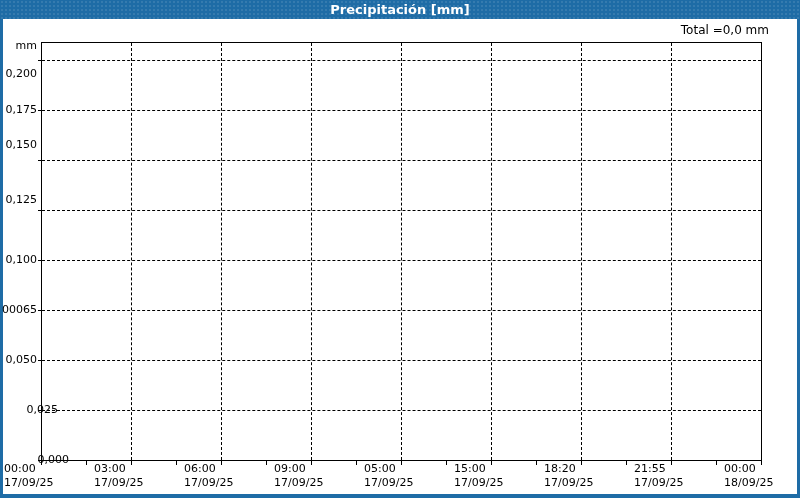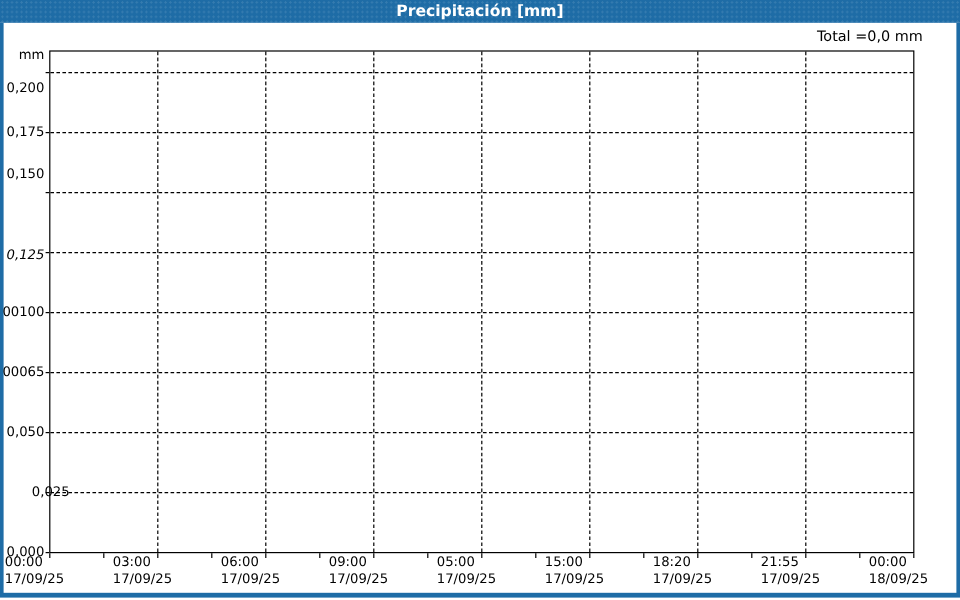--- a/index.html
+++ b/index.html
@@ -78,31 +78,31 @@
       <div class="hgrid" style="top: 67px;"></div>
       <div class="hgrid" style="top: 17px;"></div>
       <div class="vgrid" style="left: 89px;"></div>
       <div class="vgrid" style="left: 179px;"></div>
       <div class="vgrid" style="left: 269px;"></div>
       <div class="vgrid" style="left: 359px;"></div>
       <div class="vgrid" style="left: 449px;"></div>
       <div class="vgrid" style="left: 539px;"></div>
       <div class="vgrid" style="left: 629px;"></div>
     </div>
-<div class="ylab" style="top: 453px;">0,000</div>
+<div class="ylab" style="top: 453px; margin-left: 32px;">0,000</div>
     <div class="ytick" style="top: 460px;"></div>
     <div class="ylab" style="top: 403px; padding-left: 21px;">0,025</div>
     <div class="ytick" style="top: 410px;"></div>
     <div class="ylab" style="top: 353px;">0,050</div>
     <div class="ytick" style="top: 360px;"></div>
     <div class="ylab" style="top: 303px;">00065</div>
     <div class="ytick" style="top: 310px;"></div>
-    <div class="ylab" style="top: 253px;">00100</div>
+    <div class="ylab" style="top: 253px;">0,100</div>
     <div class="ytick" style="top: 260px;"></div>
-    <div class="ylab" style="top: 206px; font-style: italic;">0,125</div>
+    <div class="ylab" style="top: 193px;">0,125</div>
     <div class="ytick" style="top: 210px;"></div>
     <div class="ylab" style="top: 138px;">0,150</div>
     <div class="ytick" style="top: 160px;"></div>
     <div class="ylab" style="top: 103px;">0,175</div>
     <div class="ytick" style="top: 110px;"></div>
     <div class="ylab" style="top: 67px;">0,200</div>
     <div class="ytick" style="top: 60px;"></div>
     <div class="xlab" style="left: 4px; top: 462px;">00:00</div>
     <div class="xlab" style="left: 4px; top: 476px;">17/09/25</div>
     <div class="xlab" style="left: 94px; top: 462px;">03:00</div>

